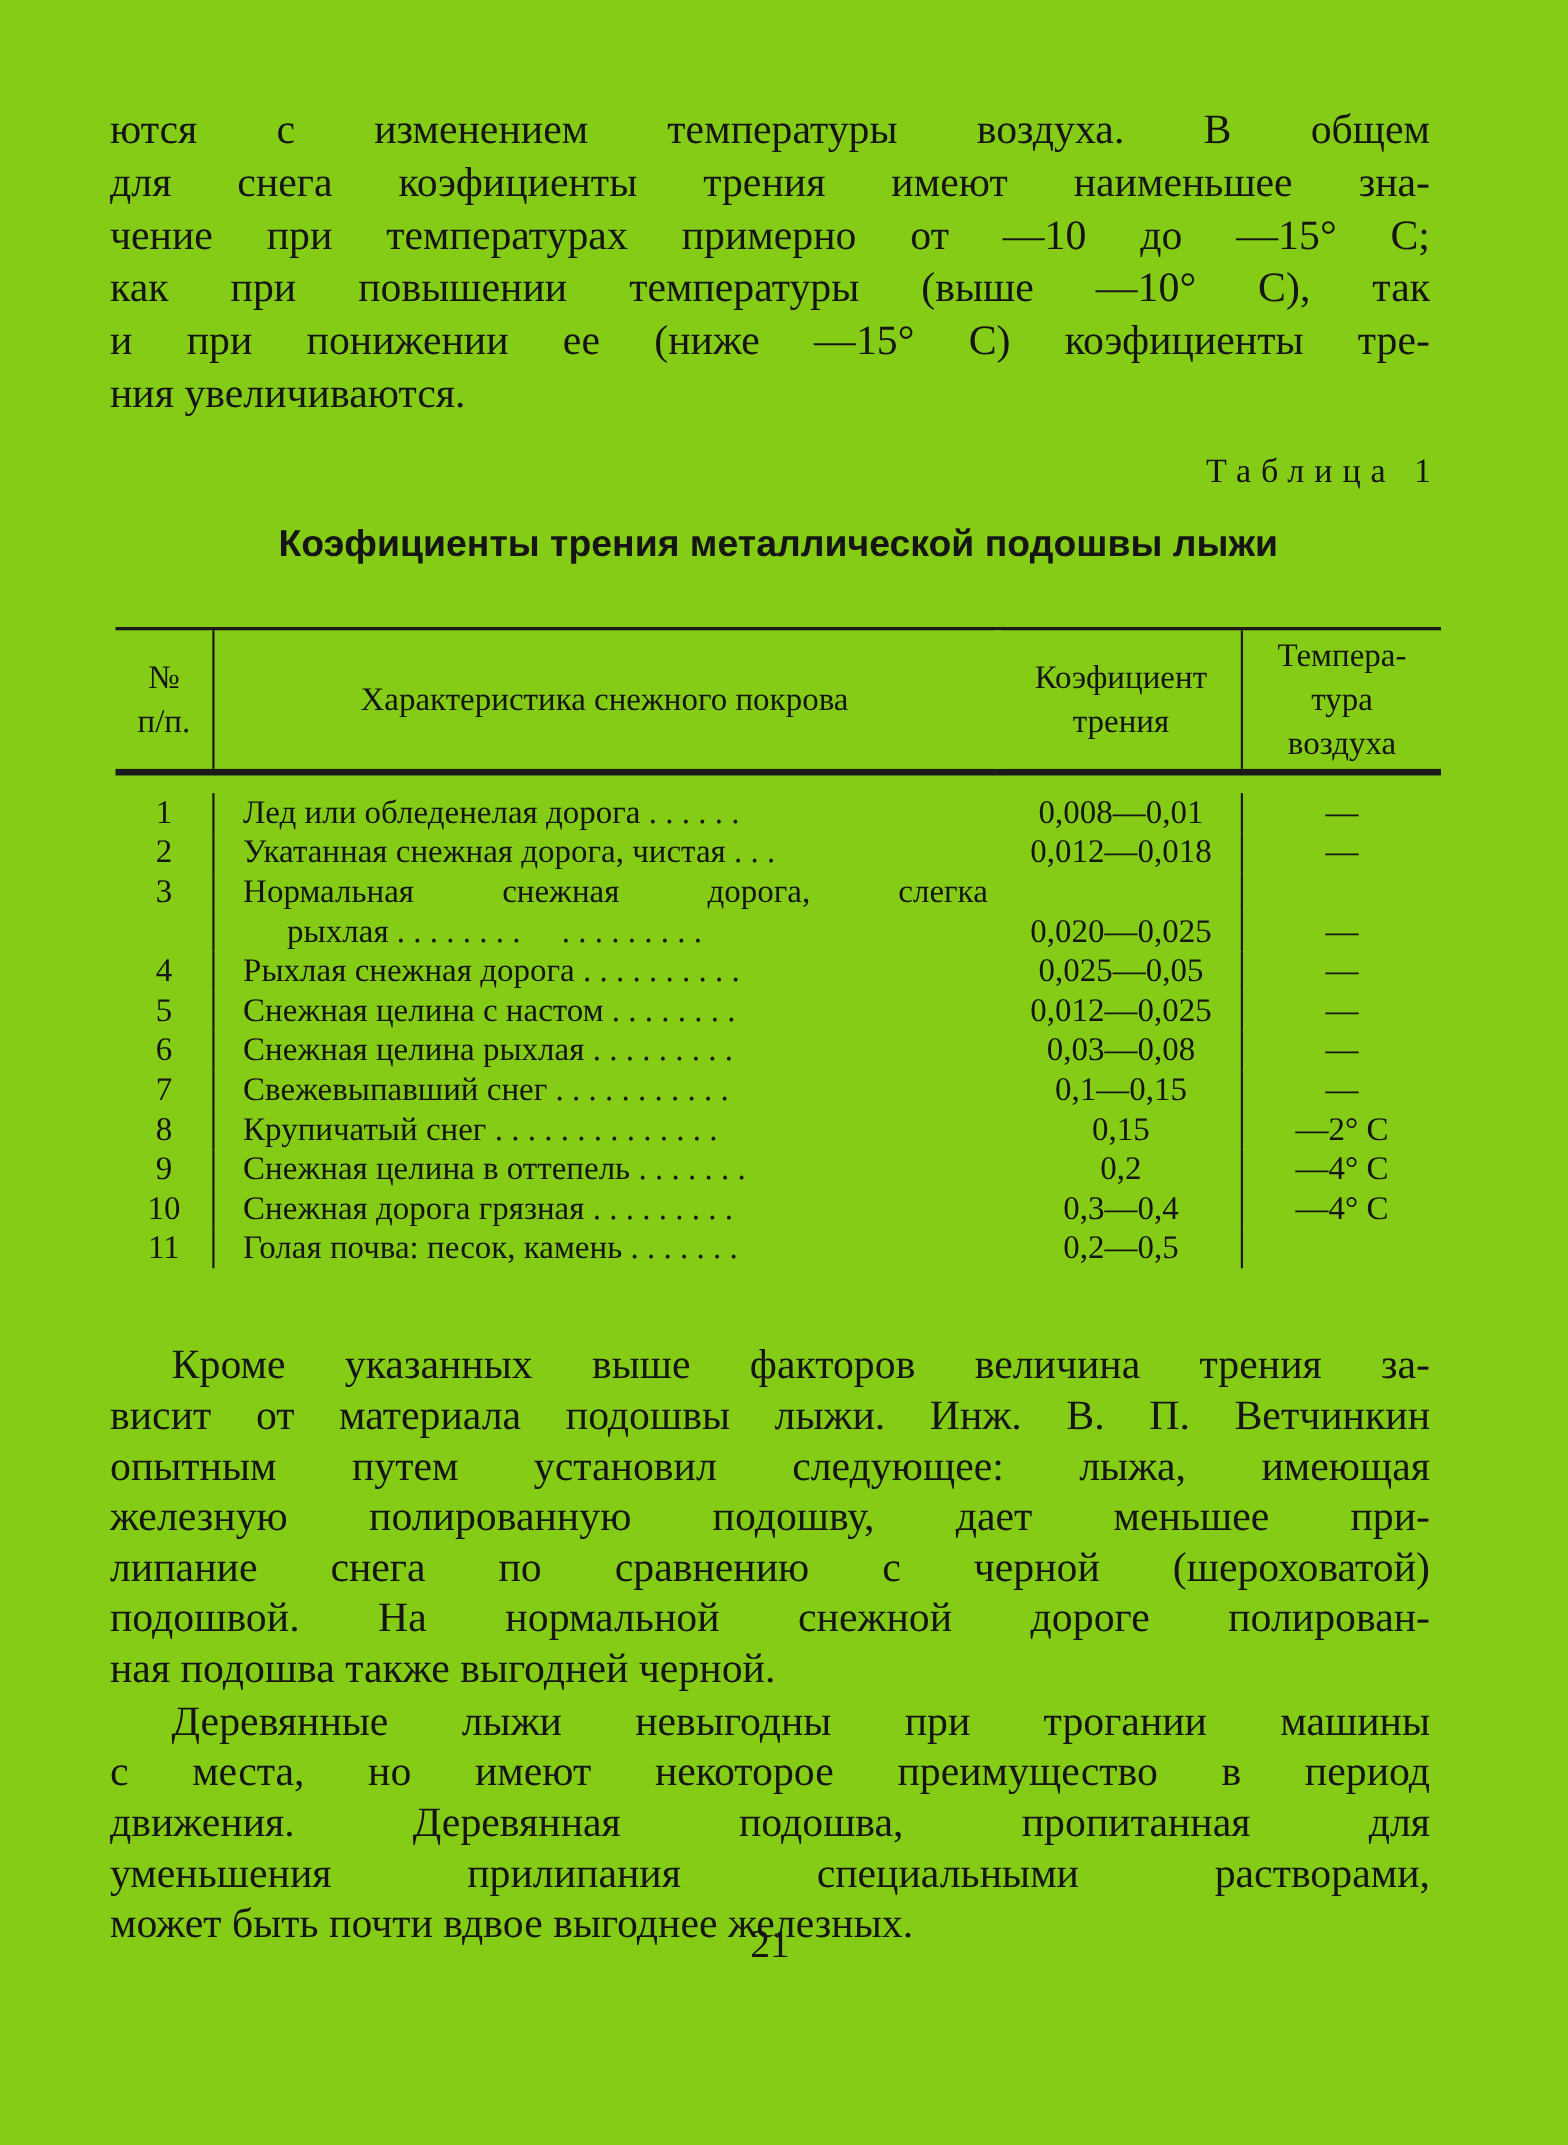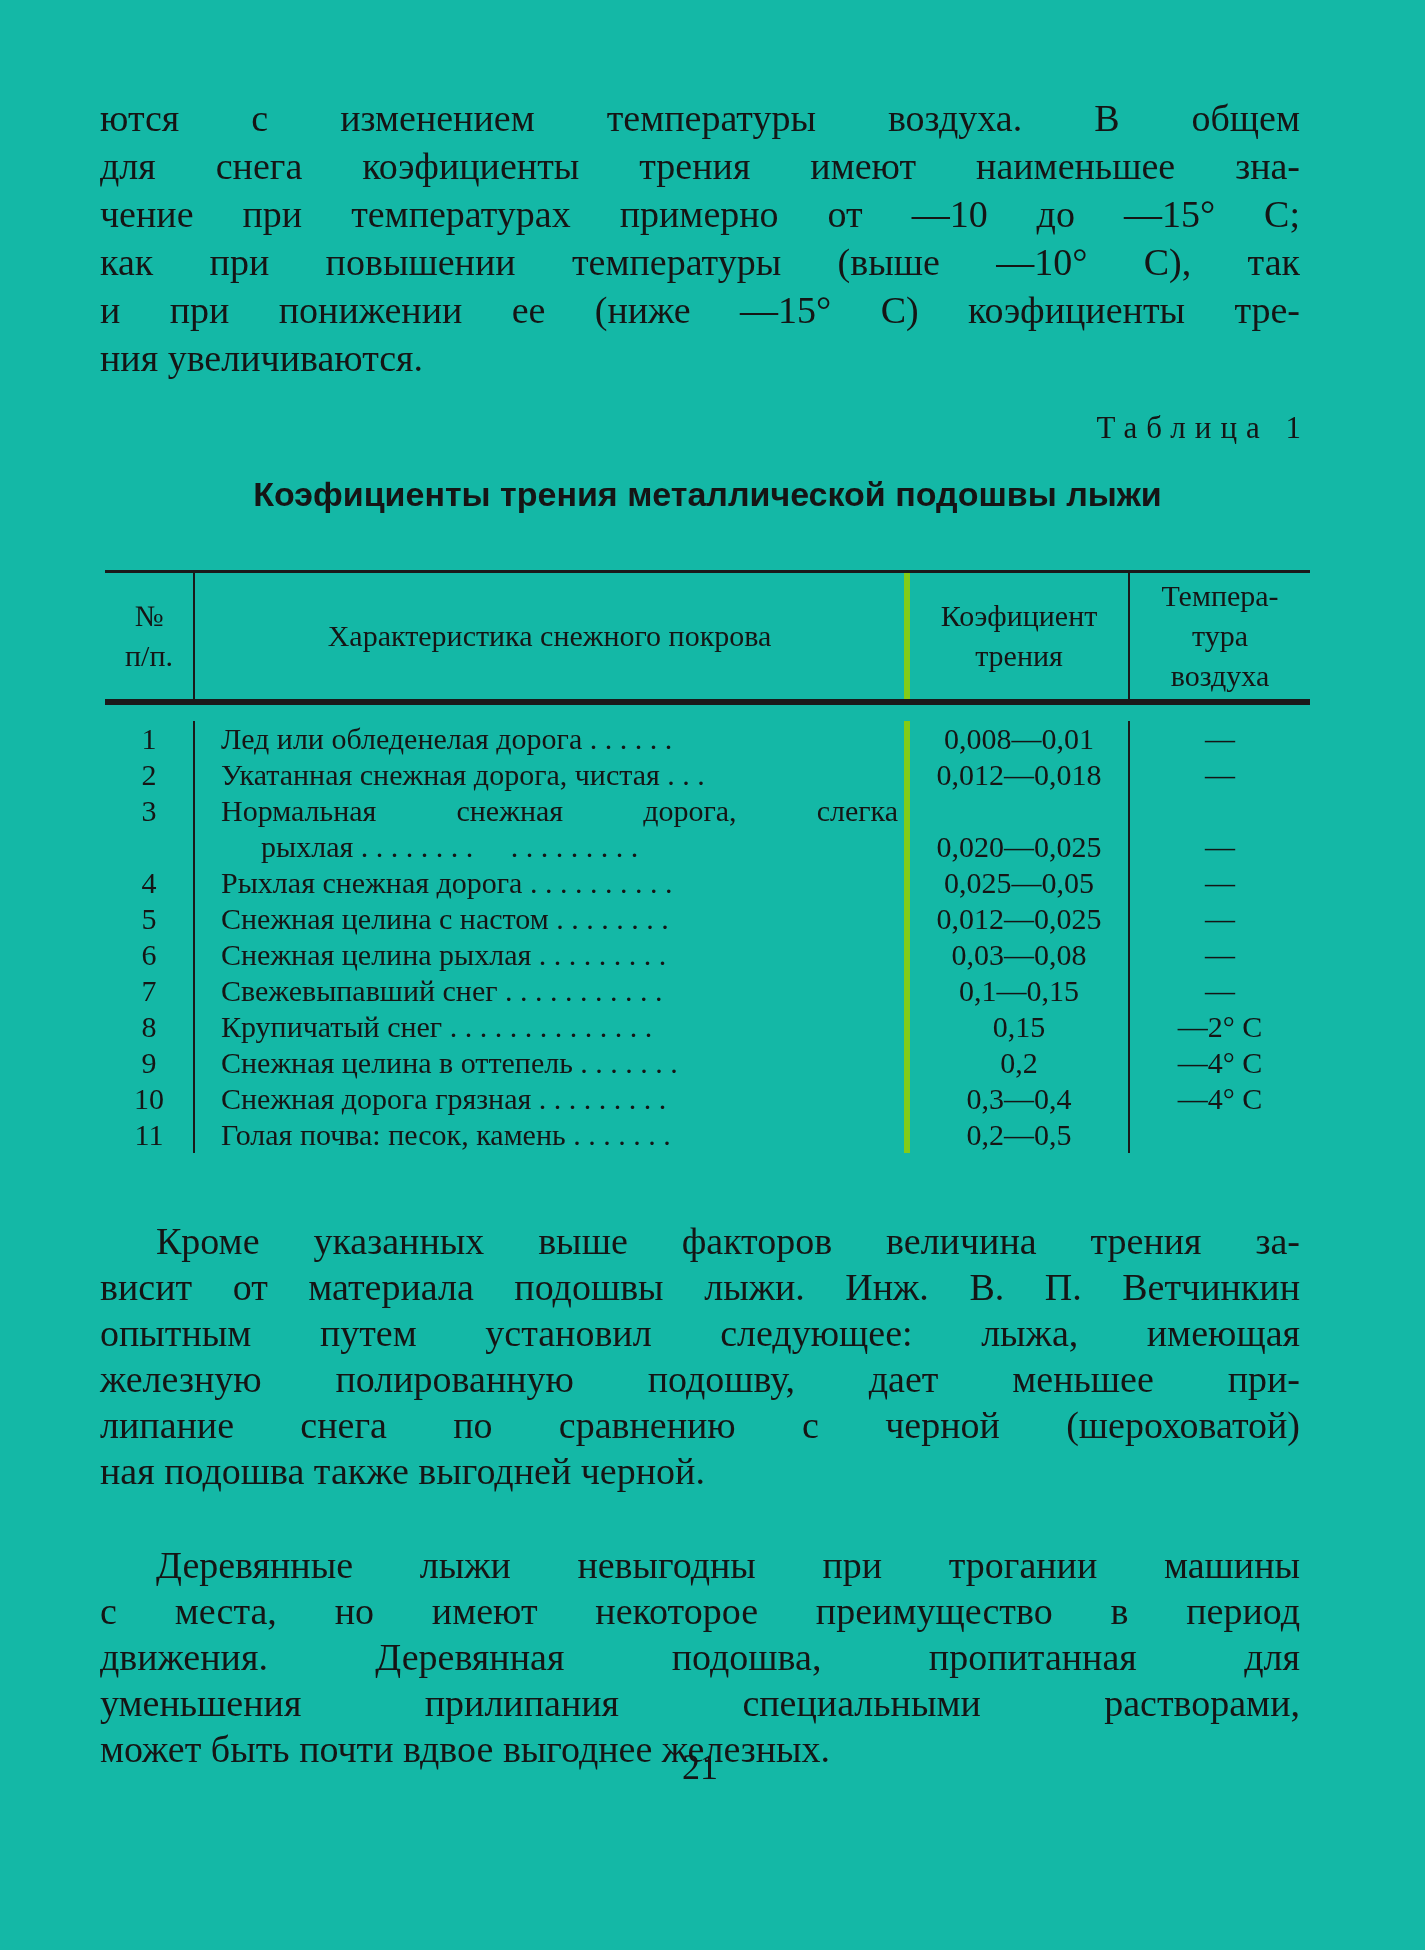--- a/index.html
+++ b/index.html
@@ -1,19 +1,19 @@
 <!DOCTYPE html>
 <html><head>
 <meta charset="utf-8">
 <style>
   html,body{margin:0;padding:0;background:#e8e8e8;}
   .page{
     position:relative;
     width:1425px;height:1950px;
-    background:#14b8a6;
+    background:#84cc16;
     color:#151515;
     font-family:"Liberation Serif", serif;
     overflow:hidden;
   }
   
   .para{position:absolute;left:100px;width:1200px;font-size:38px;}
   .para .line{
     line-height:48px;
     text-align:justify;
     text-align-last:justify;
@@ -184,20 +184,21 @@
   </div>
       </div>
   </div>
 
   <div class="para" id="p2">
       <div class="line indent">Кроме указанных выше факторов величина трения за-</div>
       <div class="line">висит от материала подошвы лыжи. Инж. В. П. Ветчинкин</div>
       <div class="line">опытным путем установил следующее: лыжа, имеющая</div>
       <div class="line">железную полированную подошву, дает меньшее при-</div>
       <div class="line">липание снега по сравнению с черной (шероховатой)</div>
+      <div class="line">подошвой. На нормальной снежной дороге полирован-</div>
       <div class="line last">ная подошва также выгодней черной.</div>
     </div>
   <div class="para" id="p3">
       <div class="line indent">Деревянные лыжи невыгодны при трогании машины</div>
       <div class="line">с места, но имеют некоторое преимущество в период</div>
       <div class="line">движения. Деревянная подошва, пропитанная для</div>
       <div class="line">уменьшения прилипания специальными растворами,</div>
       <div class="line last">может быть почти вдвое выгоднее железных.</div>
     </div>
 

